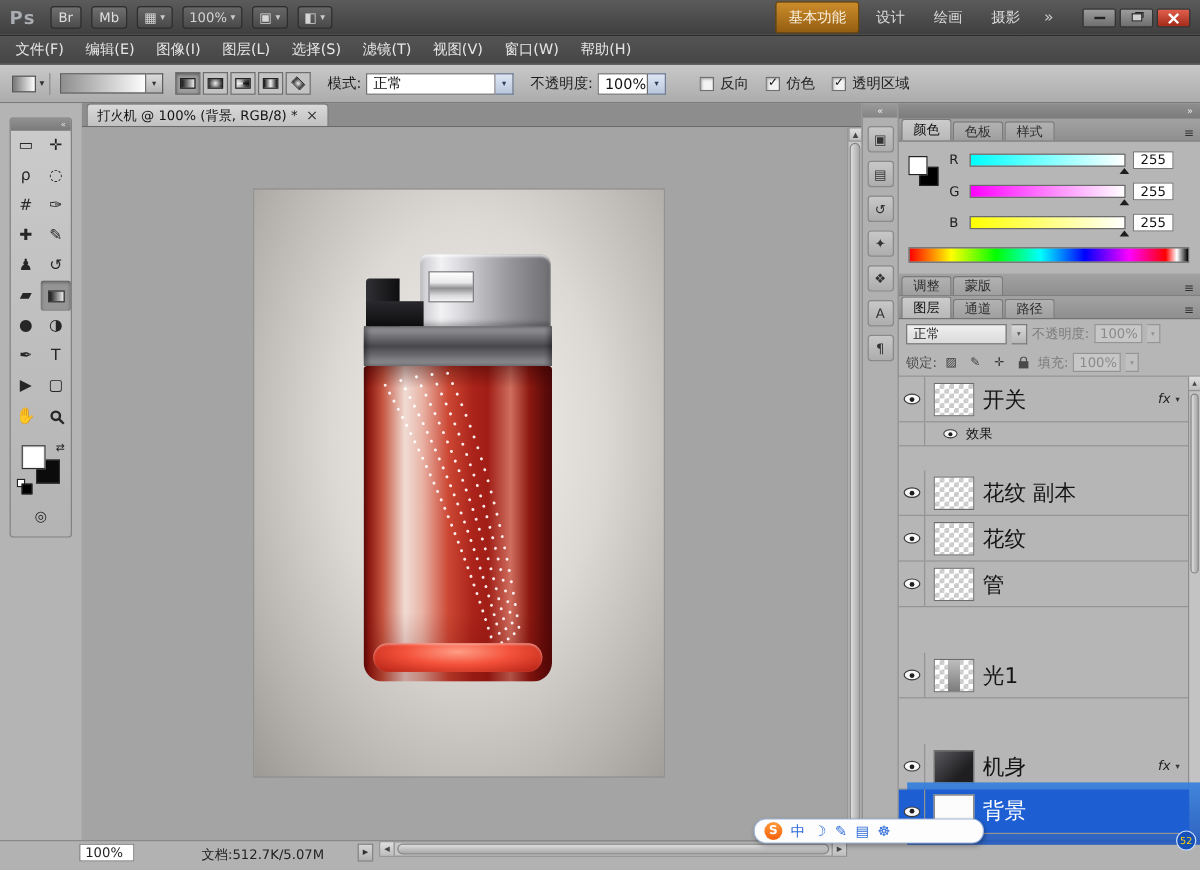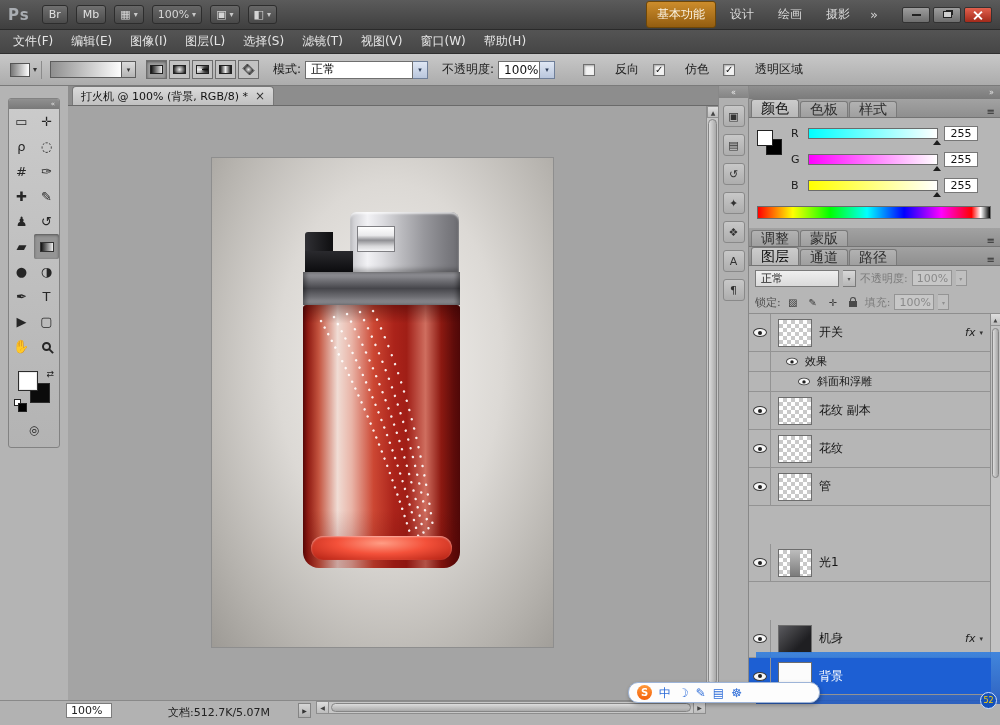--- a/index.html
+++ b/index.html
@@ -61,21 +61,21 @@
   .gi-diamond { background:radial-gradient(circle,#eee,#111); transform:rotate(45deg) scale(.78); }
   .opt-label { margin-right:4px; font-size:12px; }
   .field { height:18px; background:#fff; border:1px solid #6f6f6f; display:flex; align-items:center;
     padding:0 5px; font-size:12px; color:#111; }
   .drop-btn { width:15px; height:18px; border:1px solid #6f7f99; border-left:none;
     background:linear-gradient(#dfe7f4,#b9c6dc); display:flex; align-items:center; justify-content:center;
     font-size:7px; color:#2c3c58; }
   .mode-field { width:108px; }
   .opacity-field { width:42px; }
   .sp { width:14px; }
-  .cb-wrap { display:flex; align-items:center; gap:20px; margin-right:14px; }
+  .cb-wrap { display:flex; align-items:center; gap:5px; margin-right:14px; }
   .checkbox { width:12px; height:12px; background:#f3f3f3; border:1px solid #6f6f6f;
     box-shadow:inset 1px 1px 2px rgba(0,0,0,.3); display:flex; align-items:center; justify-content:center;
     font-size:10px; color:#161616; line-height:1; }
 
   
   .tabbar { position:absolute; left:68px; top:86px; width:650px; height:20px; background:#8d8d8d;
     border-bottom:1px solid #6a6a6a; display:flex; align-items:flex-end; }
   .doc-tab { margin-left:4px; height:19px; background:linear-gradient(#dadada,#c1c1c1);
     border:1px solid #787878; border-bottom:none; border-radius:4px 4px 0 0; padding:0 8px;
     display:flex; align-items:center; gap:7px; font-size:11px; color:#121212; }
@@ -158,21 +158,21 @@
   .strip-btn { width:22px; height:22px; margin:7px auto 0; background:linear-gradient(#c8c8c8,#adadad);
     border:1px solid #898989; border-radius:3px; display:flex; align-items:center; justify-content:center;
     font-size:11px; color:#333; }
 
   
   .panels { position:absolute; left:748px; top:86px; width:252px; height:614px; background:#b6b6b6; border-left:1px solid #888; }
   .phead { height:13px; background:linear-gradient(#8f8f8f,#7b7b7b); display:flex; align-items:center; justify-content:flex-end;
     padding-right:6px; color:#e6e6e6; font-size:8px; }
   .ptabs { display:flex; align-items:flex-end; background:linear-gradient(#a2a2a2,#8f8f8f); border-bottom:1px solid #747474;
     height:19px; padding-left:2px; }
-  .ptab { height:16px; padding:0 9px; font-size:14px; color:#2e2e2e; background:linear-gradient(#b2b2b2,#9f9f9f);
+  .ptab { height:16px; padding:0 9px; font-size:11px; color:#2e2e2e; background:linear-gradient(#b2b2b2,#9f9f9f);
     border:1px solid #7a7a7a; border-bottom:none; border-radius:3px 3px 0 0; margin-right:1px;
     display:flex; align-items:center; }
   .ptab.active { background:linear-gradient(#cccccc,#b8b8b8); color:#0e0e0e; height:18px; }
   .pmenu { margin-left:auto; margin-right:5px; color:#2f2f2f; font-size:10px; }
 
   .color-content { position:relative; height:110px; }
   .cp-swatches { position:absolute; left:8px; top:12px; width:28px; height:28px; }
   .cp-fg { position:absolute; left:0; top:0; width:16px; height:16px; background:#fff; border:1px solid #222; z-index:2; }
   .cp-bg { position:absolute; left:9px; top:9px; width:16px; height:16px; background:#000; border:1px solid #222; z-index:1; }
   .slider-row { position:absolute; left:42px; display:flex; align-items:center; gap:6px; }
@@ -213,21 +213,21 @@
   .t-checker { background-image:linear-gradient(45deg,#c9c9c9 25%,transparent 25%,transparent 75%,#c9c9c9 75%),
     linear-gradient(45deg,#c9c9c9 25%,transparent 25%,transparent 75%,#c9c9c9 75%);
     background-size:8px 8px; background-position:0 0,4px 4px; }
   .t-red { background:linear-gradient(90deg,#6e0d0d,#e05545 40%,#b3261b 60%,#5e0a0a); }
   .t-dark { background:linear-gradient(135deg,#5a5a5e,#1f1f22 70%); }
   .t-light { background:radial-gradient(circle at 40% 40%,#ffffff 0%,#ececec 60%,#d2d2d2 100%); }
   .t-bar { position:relative; }
   .t-bar::after { content:""; position:absolute; left:11px; top:0; width:10px; height:100%;
     background:linear-gradient(#bdbdbd,#7c7c7c); }
   .t-white { background:#fcfcfc; }
-  .layer-name { font-size:12px; color:#141414; white-space:nowrap; }
+  .layer-name { font-size:18px; color:#141414; white-space:nowrap; }
   .fx-wrap { margin-left:auto; margin-right:8px; display:flex; align-items:center; gap:4px; }
   .fx-text { font-style:italic; font-size:11px; color:#222; }
   .fx-caret { font-size:7px; color:#333; }
   .sub-row .layer-name { font-size:11px; }
   .sub-eye { transform:scale(.85); margin-right:6px; }
   .layer-row.selected { background:#1d5fd3; z-index:7; }
   .layer-row.selected .layer-name { color:#ffffff; }
   .list-scroll { position:absolute; right:0; top:0; width:10px; height:381px; background:#c3c3c3; border-left:1px solid #8e8e8e; }
   .ls-up { position:absolute; left:0; top:0; width:9px; height:12px; background:linear-gradient(#dedede,#bdbdbd);
     border-bottom:1px solid #929292; display:flex; align-items:center; justify-content:center; font-size:5px; color:#444; }
@@ -544,26 +544,20 @@
         </span>
       </div>
 
       <div class="layer-row sub-row" style="top:38px;height:20px">
         <span class="eye-col"></span>
         <span style="width:14px"></span>
         <span class="eye sub-eye"></span>
         <span class="layer-name">效果</span>
       </div>
 
-      <div class="layer-row sub-row" style="top:58px;height:20px">
-        <span class="eye-col"></span>
-        <span style="width:26px"></span>
-        <span class="eye sub-eye"></span>
-        <span class="layer-name">斜面和浮雕</span>
-      </div>
 
       <div class="layer-row" style="top:78px;height:38px">
         <span class="eye-col">
             <span class="eye"></span>
           </span>
         <span class="thumb t-checker"></span>
         <span class="layer-name">花纹 副本</span>
       </div>
 
       <div class="layer-row" style="top:116px;height:38px">

